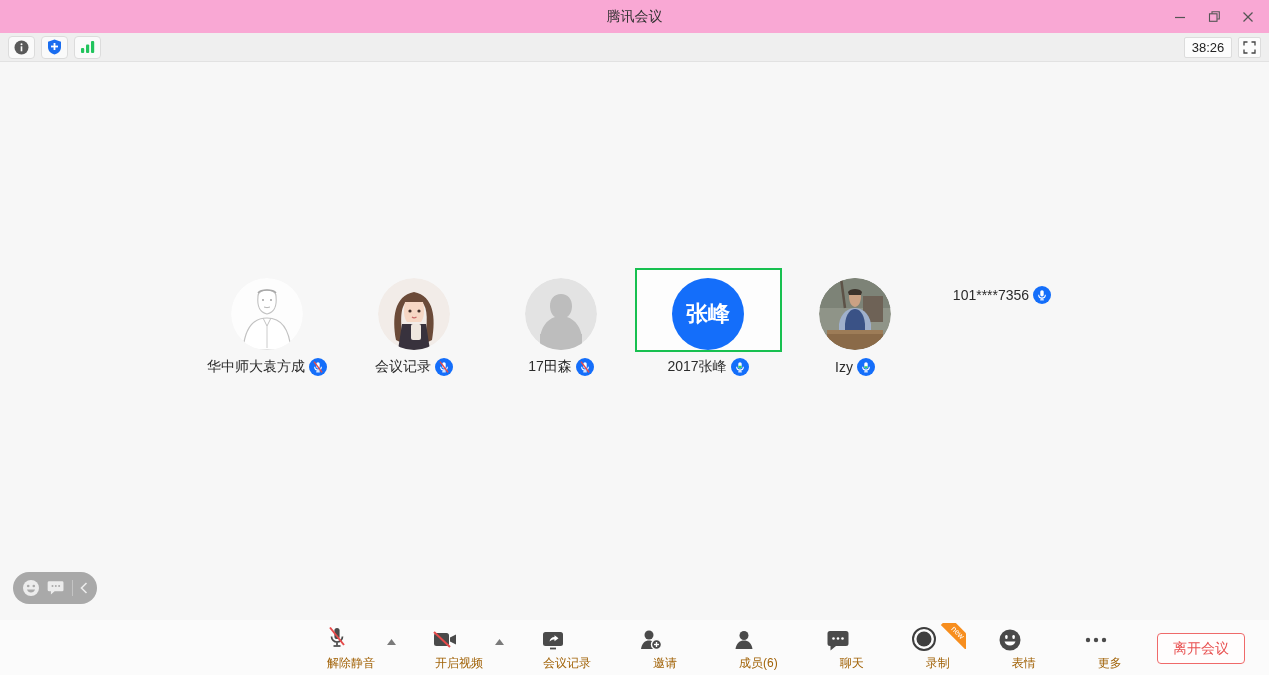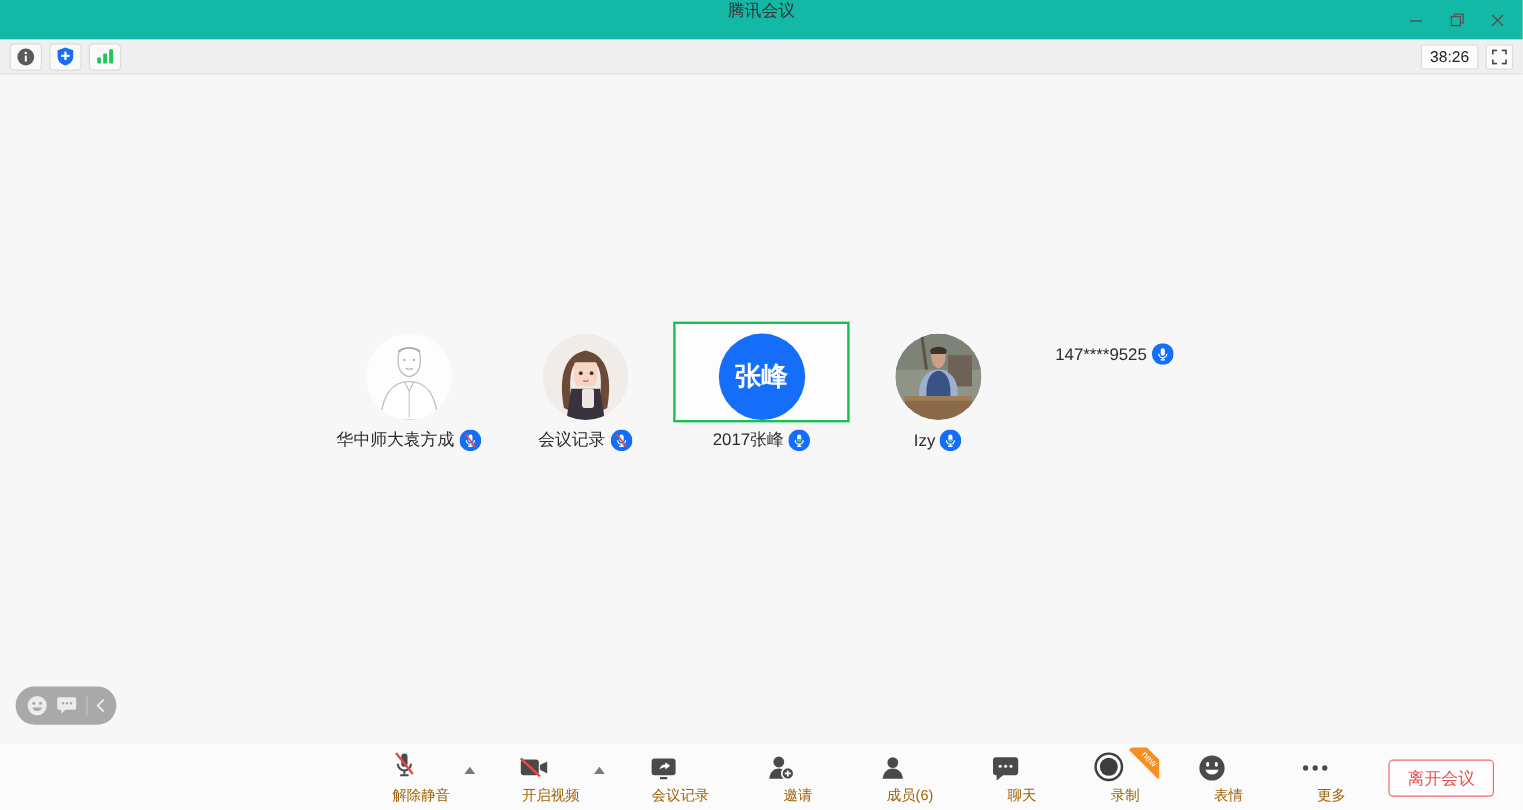--- a/index.html
+++ b/index.html
@@ -1,22 +1,22 @@
 <!DOCTYPE html>
 <html><head>
 <meta charset="utf-8">
 <style>
   * { margin:0; padding:0; box-sizing:border-box; }
   html,body { width:1269px; height:675px; overflow:hidden;
     font-family:"Liberation Sans","DejaVu Sans",sans-serif; background:#f7f7f7; }
   .app { position:relative; width:1269px; height:675px; background:#f7f7f7; }
 
   
-  .titlebar { position:relative; height:33px; background:#14b8a6;
-    display:flex; align-items:flex-start; justify-content:center; }
+  .titlebar { position:relative; height:33px; background:#f9a8d4;
+    display:flex; align-items:center; justify-content:center; }
   .titlebar-title { font-size:14px; color:#333; }
   .win-controls { position:absolute; right:8px; top:0; height:33px;
     display:flex; align-items:center; gap:8px; }
   .win-btn { width:26px; height:24px; display:flex; align-items:center;
     justify-content:center; color:#555; cursor:pointer; }
   .win-btn svg { display:block; }
 
   
   .statusbar { position:relative; height:29px; background:#efefef;
     border-bottom:1px solid #e2e2e2; display:flex; align-items:center; padding:0 8px; }
@@ -195,20 +195,40 @@
             <circle cx="10" cy="10" r="10" fill="#146efa"></circle>
             <rect x="8.1" y="4.6" width="3.8" height="7" rx="1.9" fill="#fff"></rect>
             <path d="M6.3 9.8 a3.7 3.7 0 0 0 7.4 0" stroke="#fff" stroke-width="1.2" fill="none"></path>
             <line x1="10" y1="13.6" x2="10" y2="15.2" stroke="#fff" stroke-width="1.2"></line>
             <line x1="8" y1="15.4" x2="12" y2="15.4" stroke="#fff" stroke-width="1.2"></line>
             <line x1="5.5" y1="4" x2="14.5" y2="16" stroke="#e64a4a" stroke-width="1.6"></line>
           </svg>
         </div>
       </div>
 
+      <div class="tile">
+        <div class="avatar">
+          <svg viewBox="0 0 72 72">
+              <circle cx="36" cy="36" r="36" fill="#e3e3e3"></circle>
+            <path d="M36 16 C43 16 47 21 47 28 C47 33 45 37 42 39 C51 42 56 50 57 60 L15 60 C16 50 21 42 30 39 C27 37 25 33 25 28 C25 21 29 16 36 16 Z" fill="#bdbdbd"></path>
+            <rect x="15" y="56" width="42" height="16" fill="#bdbdbd"></rect>
+          </svg>
+        </div>
+        <div class="name-row">
+          <span class="p-name">17田森</span>
+          <svg class="mic-badge" viewBox="0 0 20 20">
+            <circle cx="10" cy="10" r="10" fill="#146efa"></circle>
+            <rect x="8.1" y="4.6" width="3.8" height="7" rx="1.9" fill="#fff"></rect>
+            <path d="M6.3 9.8 a3.7 3.7 0 0 0 7.4 0" stroke="#fff" stroke-width="1.2" fill="none"></path>
+            <line x1="10" y1="13.6" x2="10" y2="15.2" stroke="#fff" stroke-width="1.2"></line>
+            <line x1="8" y1="15.4" x2="12" y2="15.4" stroke="#fff" stroke-width="1.2"></line>
+            <line x1="5.5" y1="4" x2="14.5" y2="16" stroke="#e64a4a" stroke-width="1.6"></line>
+          </svg>
+        </div>
+      </div>
 
       <div class="tile active">
         <div class="avatar blue">
           <span>张峰</span>
         </div>
         <div class="name-row">
           <span class="p-name">2017张峰</span>
           <svg class="mic-badge" viewBox="0 0 20 20">
             <circle cx="10" cy="10" r="10" fill="#146efa"></circle>
             <rect x="8.1" y="4.6" width="3.8" height="7" rx="1.9" fill="#fff"></rect>
@@ -250,21 +270,21 @@
             <path d="M8.1 9.2 h3.8 v0.5 a1.9 1.9 0 0 1 -3.8 0 z" fill="#35d065"></path>
             <path d="M6.3 9.8 a3.7 3.7 0 0 0 7.4 0" stroke="#fff" stroke-width="1.2" fill="none"></path>
             <line x1="10" y1="13.6" x2="10" y2="15.2" stroke="#fff" stroke-width="1.2"></line>
             <line x1="8" y1="15.4" x2="12" y2="15.4" stroke="#fff" stroke-width="1.2"></line>
           </svg>
         </div>
       </div>
 
       <div class="tile">
         <div class="name-row">
-          <span class="p-name">147****9525</span>
+          <span class="p-name">101****7356</span>
           <svg class="mic-badge" viewBox="0 0 20 20">
             <circle cx="10" cy="10" r="10" fill="#146efa"></circle>
             <rect x="8.1" y="4.6" width="3.8" height="7" rx="1.9" fill="#fff"></rect>
             <path d="M6.3 9.8 a3.7 3.7 0 0 0 7.4 0" stroke="#fff" stroke-width="1.2" fill="none"></path>
             <line x1="10" y1="13.6" x2="10" y2="15.2" stroke="#fff" stroke-width="1.2"></line>
             <line x1="8" y1="15.4" x2="12" y2="15.4" stroke="#fff" stroke-width="1.2"></line>
           </svg>
         </div>
       </div>
 

